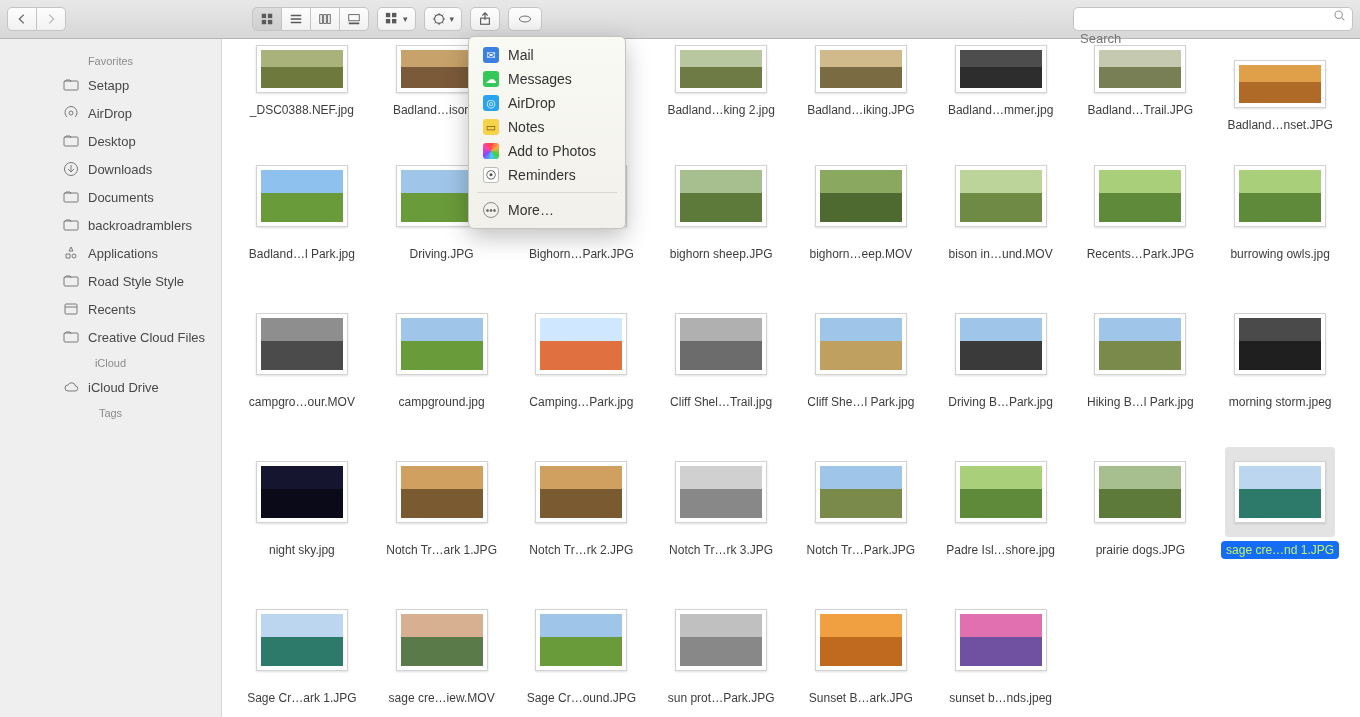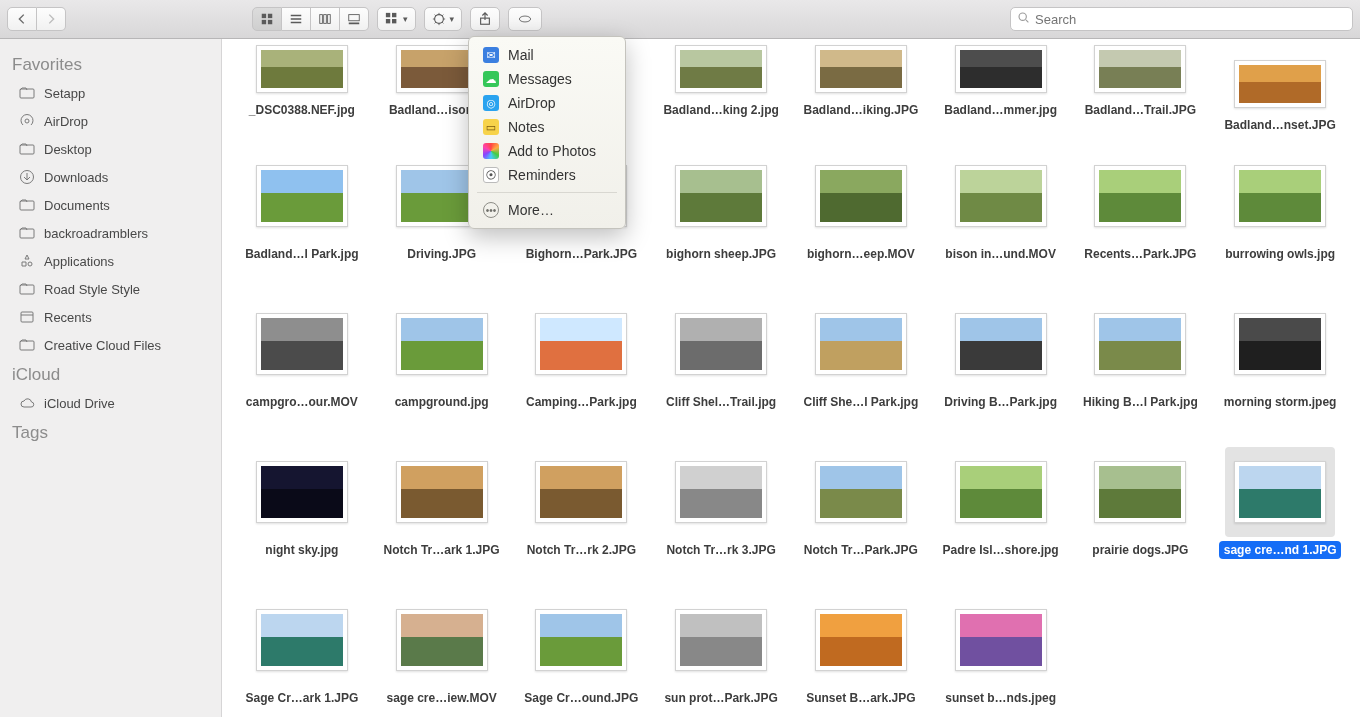--- a/index.html
+++ b/index.html
@@ -19,41 +19,41 @@
     padding: 0 7px;
   }
   .btn-group .tb-btn:first-child { border-radius: 5px 0 0 5px; }
   .btn-group .tb-btn:last-child  { border-radius: 0 5px 5px 0; border-left: none; }
   .btn-group .tb-btn:only-child  { border-radius: 5px; border-left: 1px solid #c5c4c5; }
   .btn-group .tb-btn + .tb-btn { border-left: none; }
   .tb-btn.active { background: linear-gradient(#dcdcdc,#cfcfcf); }
   .tb-btn svg { width: 14px; height: 14px; }
   .spacer-flex { flex: 1; }
   .search {
-    width: 343px; height: 24px; border: 1px solid #c5c4c5; border-radius: 5px;
-    background: #fff; display: flex; align-items: center; padding: 0 6px; gap: 5px;
+    width: 280px; height: 24px; border: 1px solid #c5c4c5; border-radius: 5px;
+    background: #fff; display: flex; align-items: flex-end; padding: 0 6px; gap: 5px; flex-direction: column;
   }
   .search input { border: none; outline: none; width: 100%; font-size: 13px; background: transparent; }
   .search svg { width: 13px; height: 13px; fill: #9c9c9c; }
 
   
   .sidebar {
     position: absolute; top: 39px; left: 0; width: 222px; bottom: 0;
     background: #f0efef; border-right: 1px solid #d6d5d6; padding-top: 10px;
     font-size: 13px; color: #484848;
   }
-  .sb-heading { font-size: 17px; color: #8c8c8c; padding: 6px 12px 4px; font-weight: 500; }
-  .sb-item { display: flex; align-items: center; gap: 8px; padding: 5px 12px 5px 18px; cursor: default; }
+  .sb-heading { font-size: 11px; color: #8c8c8c; padding: 6px 12px 4px; font-weight: 500; text-align: center; }
+  .sb-item { display: flex; align-items: center; gap: 8px; padding: 5px 12px 5px 18px; cursor: default; margin-left: 44px; }
   .sb-item .ic { width: 18px; height: 18px; display: inline-flex; align-items: center; justify-content: center; color: #7a7a7a; }
   .sb-item .ic svg { width: 16px; height: 16px; fill: #7a7a7a; stroke: #7a7a7a; }
 
   
   .files {
     position: absolute; top: 39px; left: 222px; right: 0; bottom: 0;
-    overflow: hidden; padding: 0 10px; font-weight: bold;
+    overflow: hidden; padding: 0 10px;
   }
   .grid {
     display: grid; grid-template-columns: repeat(8, 1fr);
     column-gap: 0; row-gap: 0; padding-top: 0;
   }
   .cell { height: 148px; display: flex; flex-direction: column; align-items: center; justify-content: flex-start; padding-top: 2px;}
   .thumb-wrap { width: 110px; height: 90px; display: flex; align-items: center; justify-content: center; border-radius: 4px; }
   .row0 .thumb-wrap { height: 56px; }
   .thumb {
     width: 92px; height: 62px; border: 1px solid #d2d2d2; background: #fff;
@@ -62,21 +62,21 @@
   .row0 .thumb { height: 48px; }
   .img {
     flex:1; background: linear-gradient(#7bb0e6 0 40%, #6a9b3a 40% 100%);
   }
   .fname {
     font-size: 12px; color: #3d3d3d; max-width: 128px; text-align: center;
     white-space: nowrap; overflow: hidden; text-overflow: ellipsis;
     padding: 2px 5px; border-radius: 4px; margin-top: 4px;
   }
   .cell.selected .thumb-wrap { background: #e3e3e3; }
-  .cell.selected .fname { background: #156df6; color: #ffffff; }
+  .cell.selected .fname { background: #156df6; color: #bef264; }
 
   
   .share-menu {
     position: absolute; top: 36px; left: 468px; width: 158px;
     background: linear-gradient(180deg,#fafaf5,#f1f0ea);
     border: 1px solid #c4c3bd; border-radius: 6px;
     box-shadow: 0 8px 24px rgba(0,0,0,0.25);
     padding: 6px 0; z-index: 50; font-size: 14px; color: #333;
   }
   .share-item { display:flex; align-items:center; gap:9px; padding: 4px 14px; cursor: default; }

